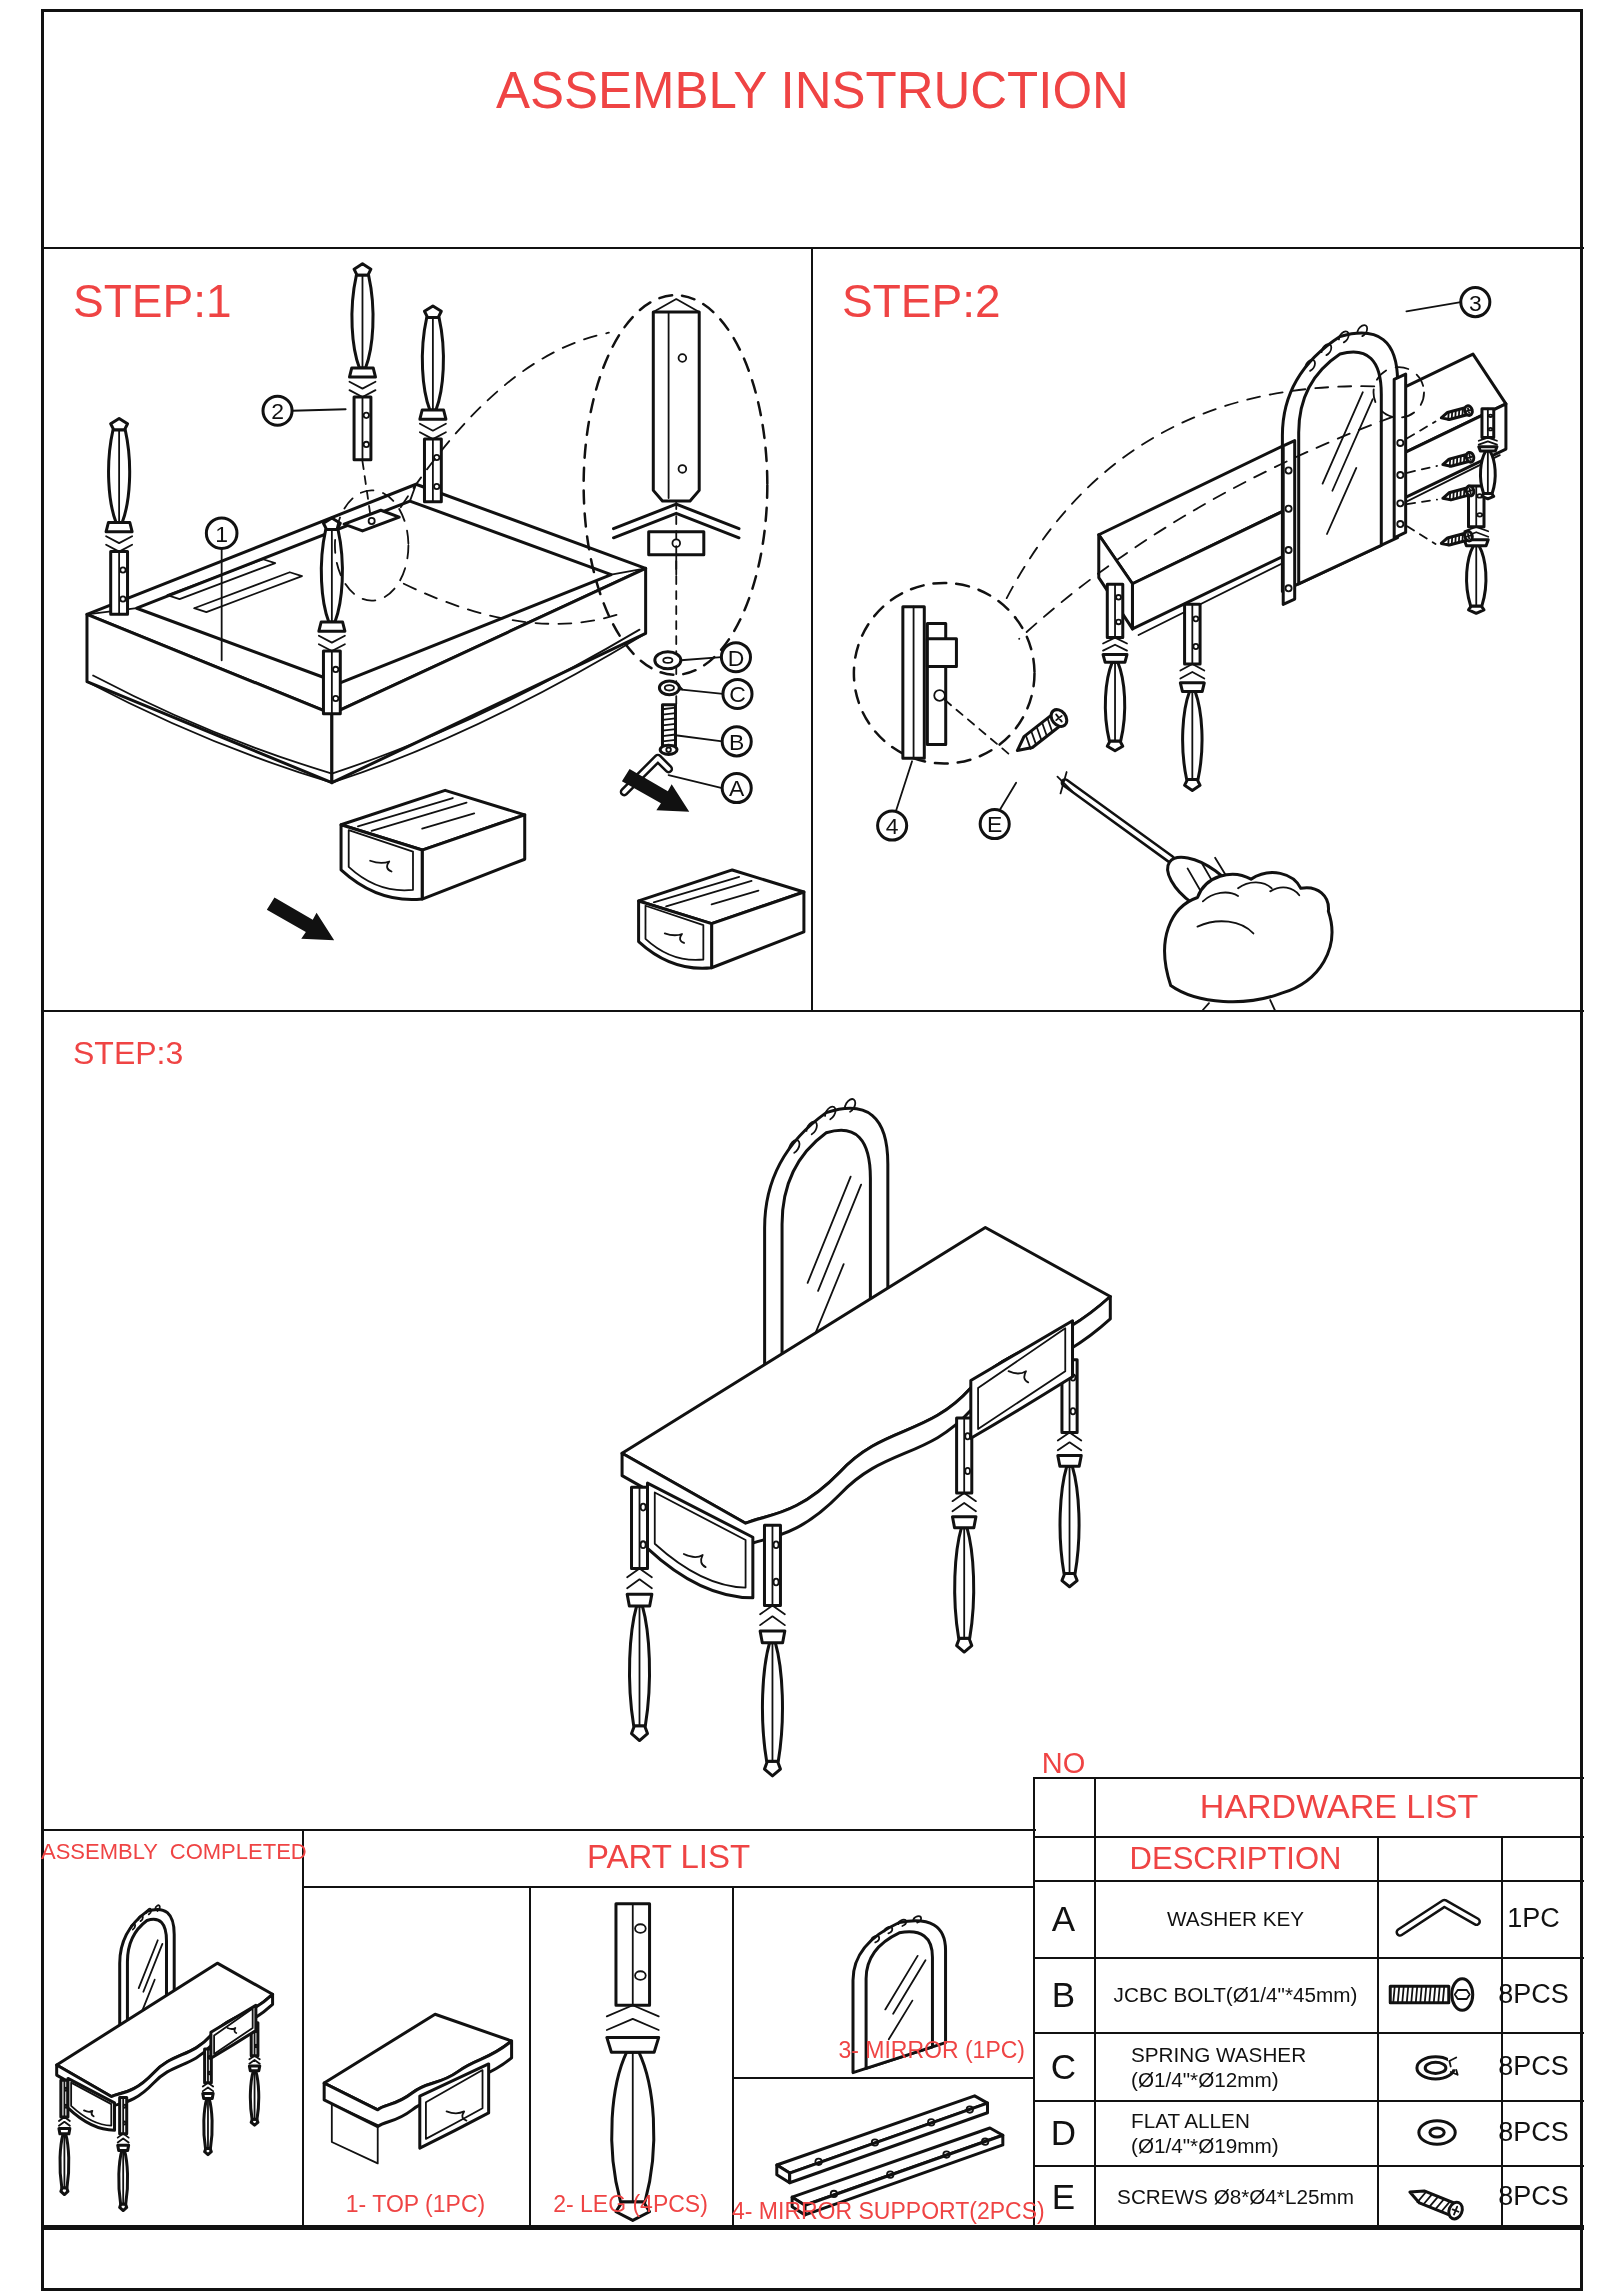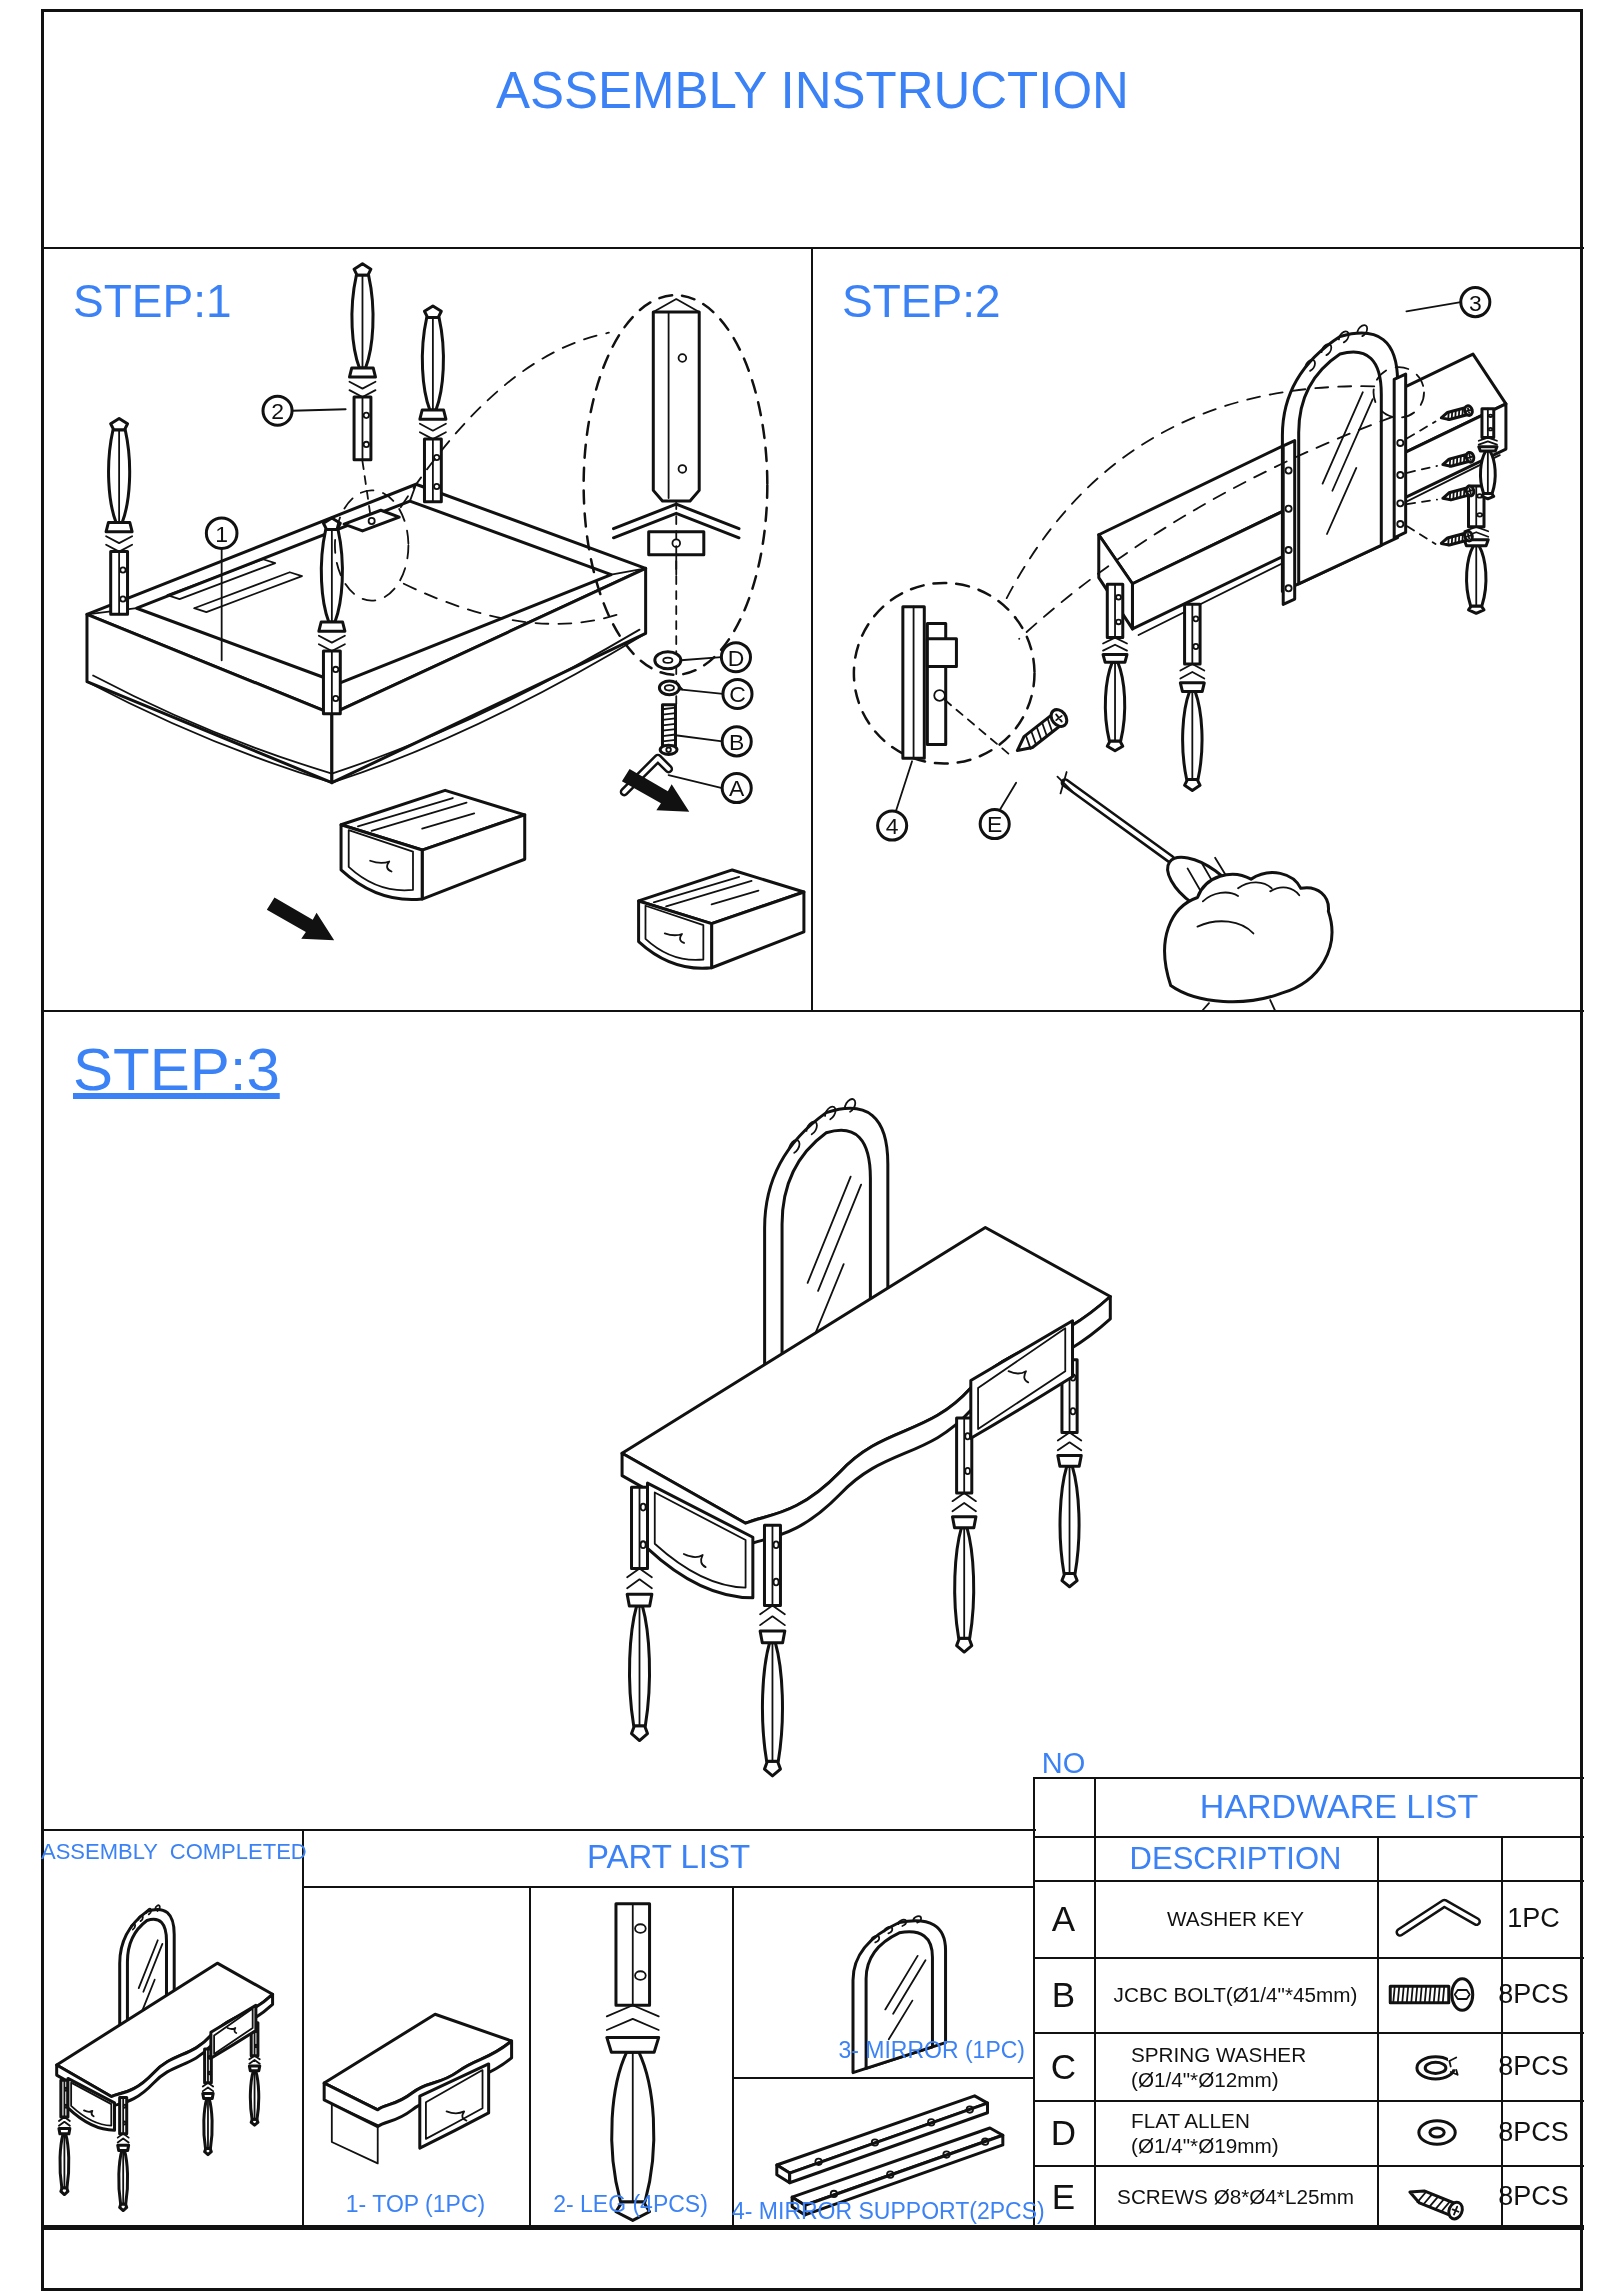--- a/index.html
+++ b/index.html
@@ -1,19 +1,19 @@
 <!DOCTYPE html>
 <html style="font-size:12.2px"><head>
 <meta charset="utf-8">
 <style>
   html,body{margin:0;padding:0;background:#e8e8e8;}
   .page{position:relative;width:1622px;height:2295px;background:#ffffff;overflow:hidden;
         font-family:"Liberation Sans",sans-serif;color:#111;}
   .ln{position:absolute;background:#111;}
-  .txt{position:absolute;color:#3b82f6;white-space:nowrap;}
+  .txt{position:absolute;color:#ef4444;white-space:nowrap;}
   .ctr{text-align:center;}
   .frame{position:absolute;left:41px;top:9.2px;width:1536px;height:2276px;border:3.1px solid #111;}
   svg{position:absolute;overflow:visible;}
   svg *{vector-effect:non-scaling-stroke;}
   .s{fill:none;stroke:#111;stroke-width:3;stroke-linejoin:round;stroke-linecap:round;}
   .sf{fill:#fff;stroke:#111;stroke-width:3;stroke-linejoin:round;stroke-linecap:round;}
   .thin{stroke-width:1.8;}
   .dash{stroke-dasharray:13 10;}
   .dash2{stroke-dasharray:8 7;}
   .tube{fill:none;stroke:#111;stroke-width:9;stroke-linecap:round;stroke-linejoin:round;}
@@ -114,21 +114,21 @@
   <div class="ln" style="left:1033px;top:2100px;width:551px;height:2.3px;"></div>
   <div class="ln" style="left:1033px;top:2165px;width:551px;height:2.3px;"></div>
   <div class="ln" style="left:1094px;top:1777px;width:2.3px;height:451px;"></div>
   <div class="ln" style="left:1377px;top:1836px;width:2.3px;height:392px;"></div>
   <div class="ln" style="left:1501px;top:1836px;width:2.3px;height:392px;"></div>
   <div class="ln" style="left:41px;top:2225px;width:1543px;height:4.6px;"></div>
 
   <div class="txt ctr" style="left:41px;top:61px;width:1543px;font-size:51px;">ASSEMBLY INSTRUCTION</div>
   <div class="txt" style="left:73px;top:274px;font-size:46px;">STEP:1</div>
   <div class="txt" style="left:842px;top:274px;font-size:46px;">STEP:2</div>
-  <div class="txt" style="left:73px;top:1035px;font-size:60px;text-decoration:underline;">STEP:3</div>
+  <div class="txt" style="left:73px;top:1035px;font-size:32px;">STEP:3</div>
 
   <svg style="left:41px;top:247px;" width="770" height="763" viewBox="0 0 1006 997">
 
     <path class="sf" d="M60,480 L490,310 L790,420 L380,610 Z"></path>
     <path class="s" d="M125,472 L482,332 L745,428 L390,570 Z"></path>
     <path class="s thin" d="M60,480 L125,472 M490,310 L482,332 M790,420 L745,428 M380,610 L390,570"></path>
     <path class="sf" d="M60,480 L380,610 L380,700 L60,568 Z"></path>
     <path class="sf" d="M380,610 L790,420 L790,505 L380,700 Z"></path>
     <path class="s thin" d="M60,568 Q220,652 380,700 Q570,638 790,505"></path>
     <path class="s thin" d="M68,560 Q220,640 380,688 Q565,628 782,500"></path>

